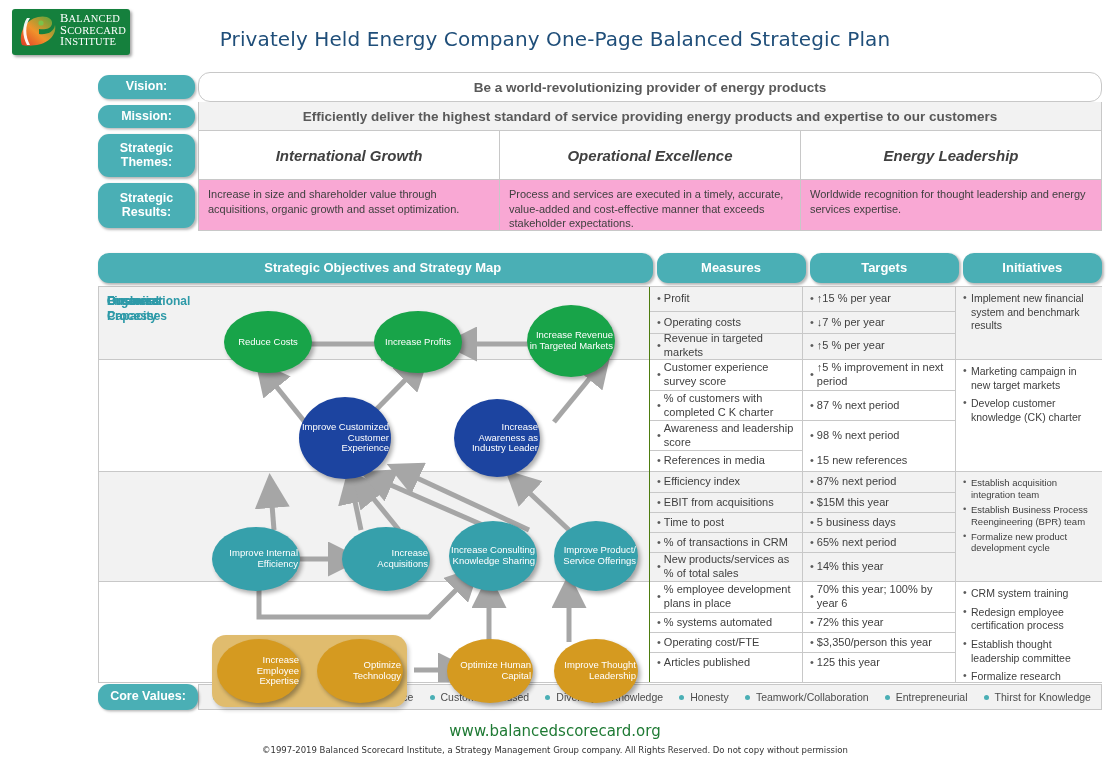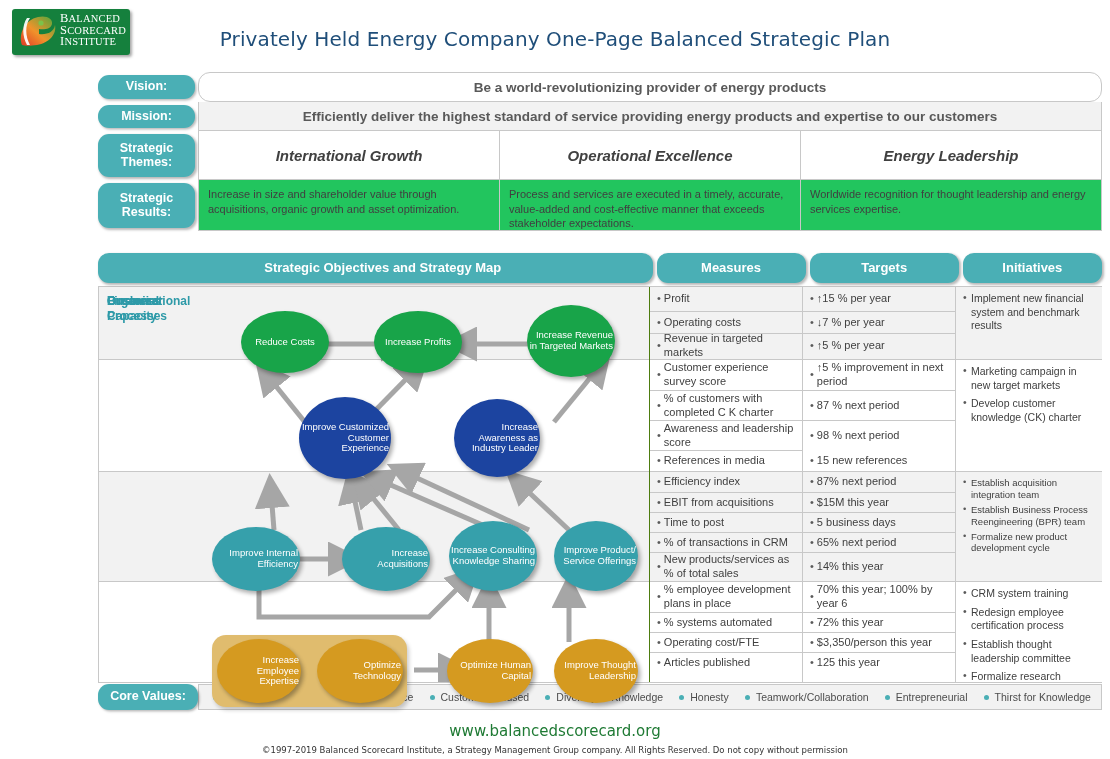--- a/index.html
+++ b/index.html
@@ -60,21 +60,21 @@
   }
   .trow:first-child .tbody{border-top:1px solid #c8c8c8;}
   .tcell{
     flex:1;padding:5px 9px;font-size:12.5px;
     display:flex;align-items:center;
   }
   .tcell + .tcell{border-left:1px solid #c8c8c8;}
   #vision-body{background:#fff;height:28px;border-radius:12px;}
   #mission-body{background:#f2f2f2;height:28px;}
   #themes-body{background:#fff;height:48px;}
-  #results-body{background:#22c55e;height:50px;}
+  #results-body{background:#f9a8d4;height:50px;}
   #vision-body .tcell,#mission-body .tcell{justify-content:center;font-weight:bold;font-size:13.5px;color:#595959;}
   #themes-body .tcell{justify-content:center;font-style:italic;font-weight:bold;font-size:15px;color:#404040;}
   #results-body .tcell{align-items:flex-start;padding-top:7px;font-size:11px;line-height:1.32;color:#404040;}
 
   
   #score{position:absolute;left:98px;top:253px;width:1004px;}
   #headrow{display:flex;height:30px;gap:4px;}
   #headrow .pill{font-size:13px;}
   #h-map{width:550px;padding-left:15px;}
   #h-meas{width:152px;}
@@ -284,21 +284,21 @@
           <path d="M200,272 L245,272"></path>
           <path d="M160,300 L160,330 L330,330 L368,292"></path>
 
           <path d="M390,355 L390,305"></path>
           <path d="M470,355 L470,305"></path>
 
           <path d="M315,383 L355,383"></path>
         </g>
       </svg>
 
-      <div class="oval ov-green" style="left:142px;top:24px;width:88px;height:62px;">
+      <div class="oval ov-green" style="left:125px;top:24px;width:88px;height:62px;">
         <span>Reduce Costs</span>
       </div>
       <div class="oval ov-green" style="left:275px;top:24px;width:88px;height:62px;">
         <span>Increase Profits</span>
       </div>
       <div class="oval ov-green" style="left:428px;top:18px;width:88px;height:72px;">
         <span>Increase Revenue in Targeted Markets</span>
       </div>
 
       <div class="oval ov-blue" style="left:200px;top:110px;width:92px;height:82px;">

